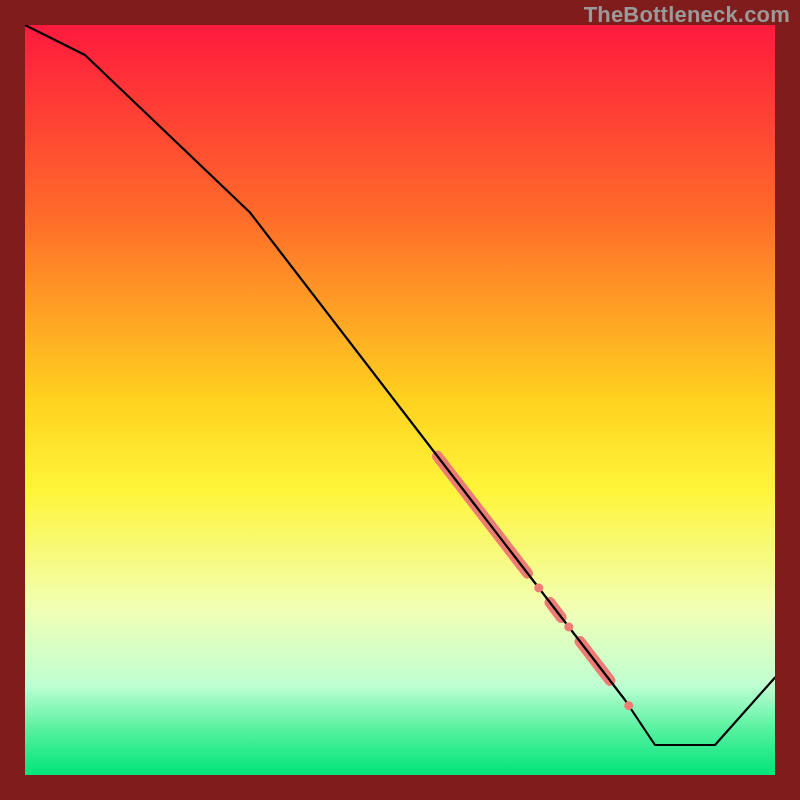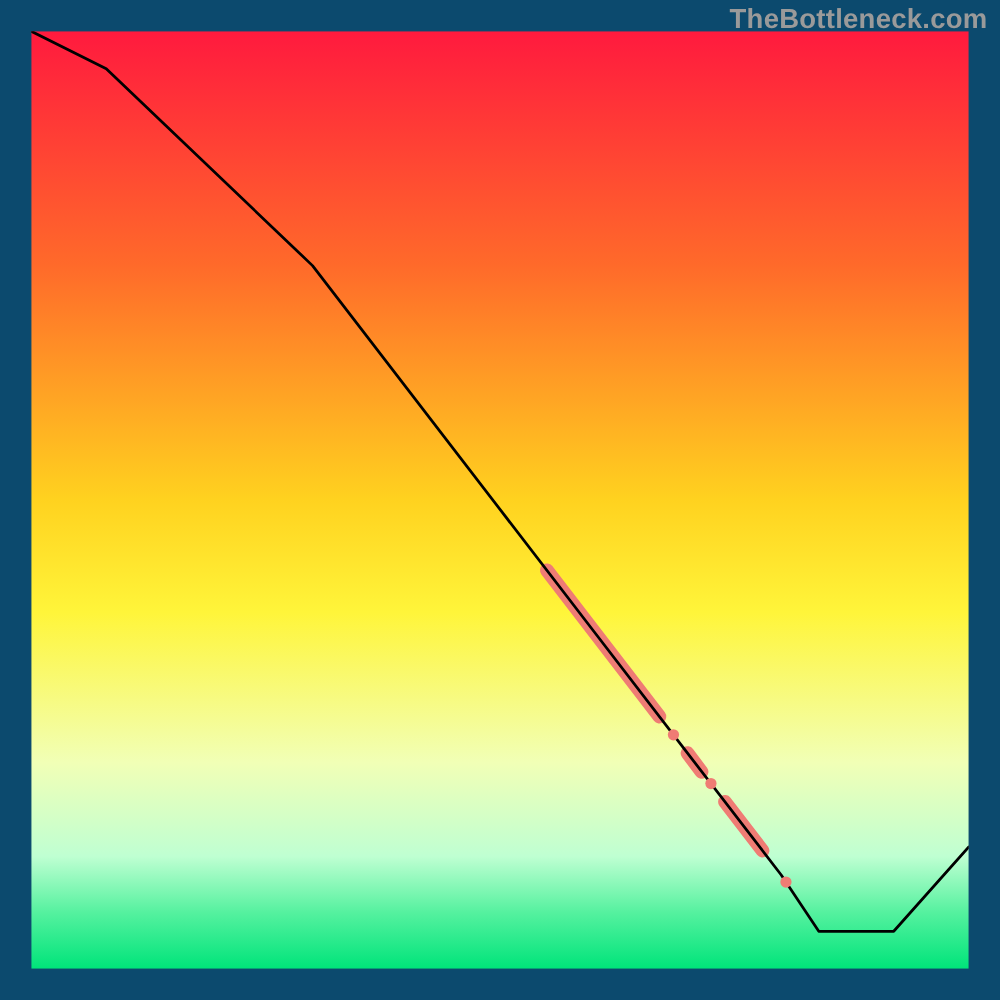--- a/index.html
+++ b/index.html
@@ -6,21 +6,21 @@
     margin: 0;
     padding: 0;
     width: 800px;
     height: 800px;
     background: #000;
     overflow: hidden;
   }
   .outer {
     width: 800px;
     height: 800px;
-    background: #0c4a6e;
+    background: #7f1d1d;
     position: relative;
   }
   .plot {
     position: absolute;
     left: 25px;
     top: 25px;
     width: 750px;
     height: 750px;
   }
   .watermark {

